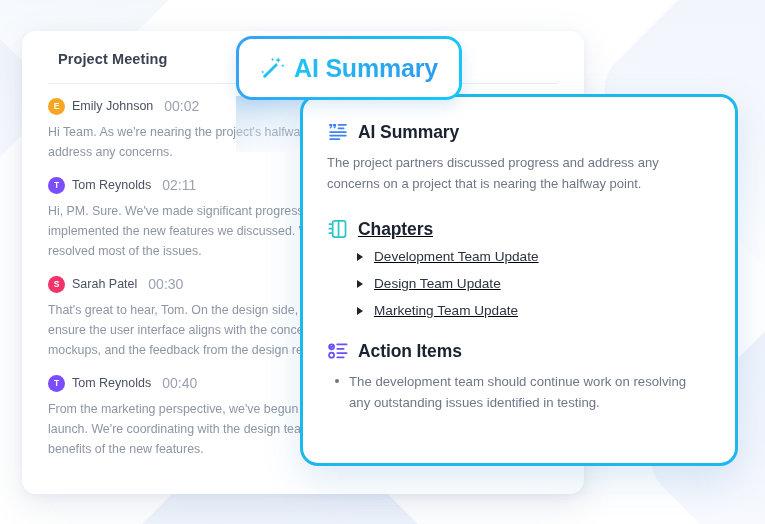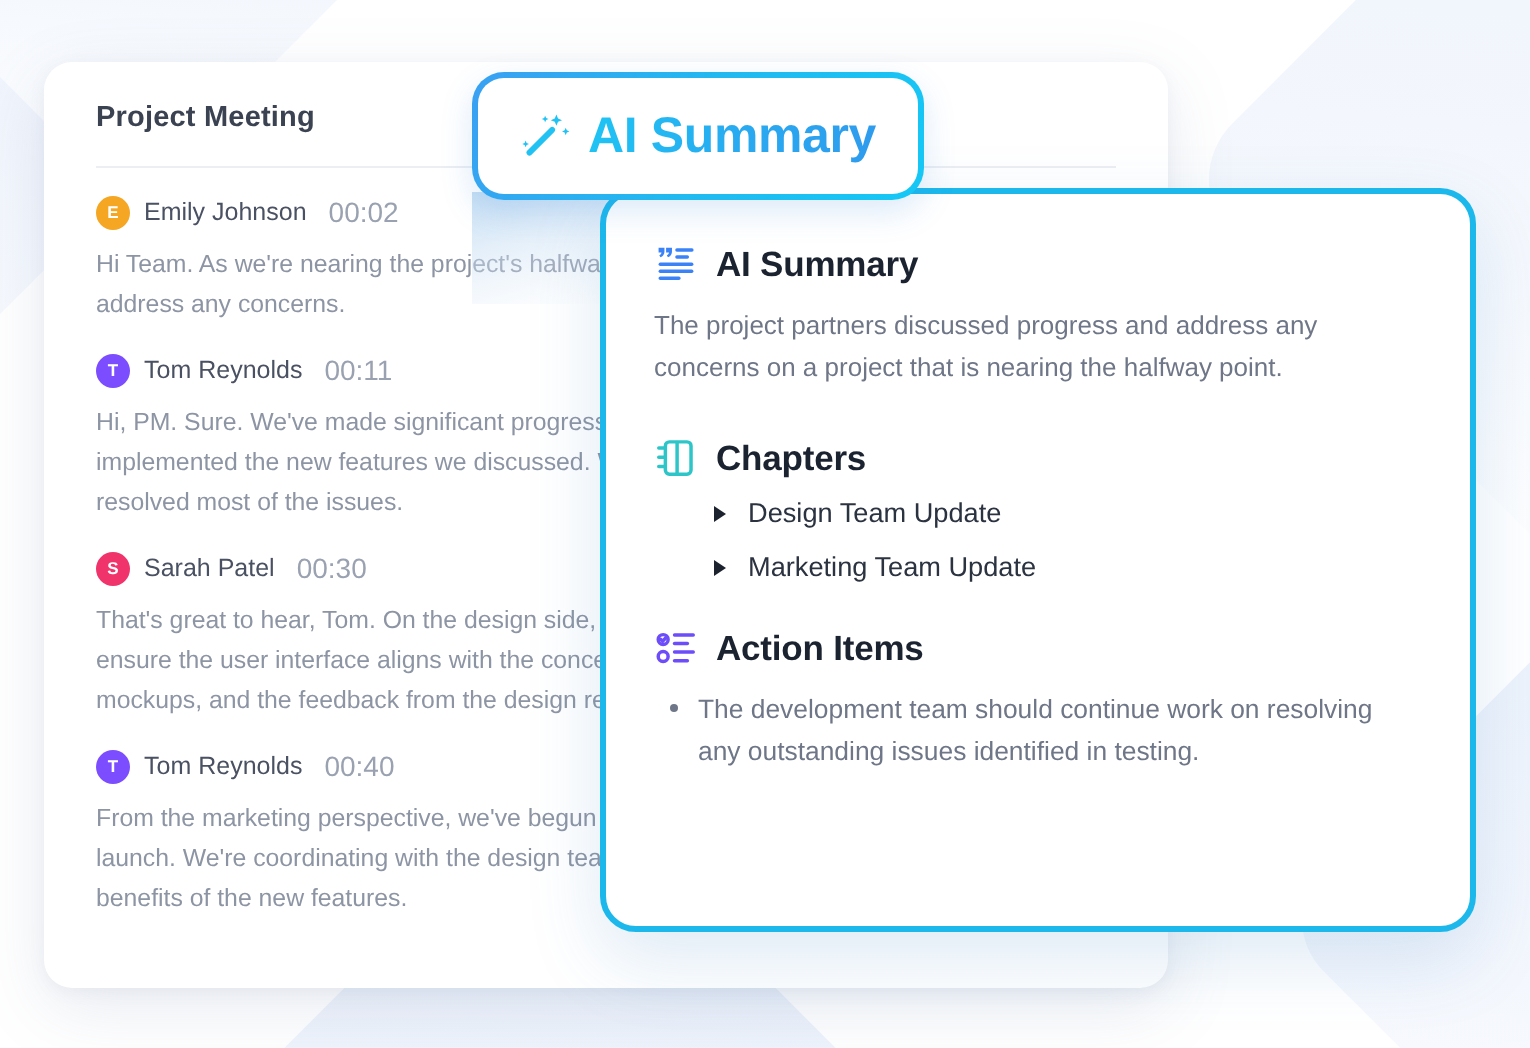--- a/index.html
+++ b/index.html
@@ -79,21 +79,21 @@
     top: 31px;
     width: 562px;
     height: 463px;
     background: #ffffff;
     border-radius: 14px;
     box-shadow: 0 10px 34px rgba(110,130,170,0.16), 0 2px 8px rgba(110,130,170,0.08);
     overflow: hidden;
   }
   #transcript-title {
     position: absolute;
-    left: 26px;
+    left: 36px;
     top: 20px;
     font-size: 14.5px;
     font-weight: bold;
     color: #3b4252;
     letter-spacing: .1px;
   }
   #transcript-divider {
     position: absolute;
     left: 26px;
     top: 52px;
@@ -230,21 +230,21 @@
     font-weight: bold;
     color: #1b2230;
     letter-spacing: -0.1px;
   }
   #summary-text {
     font-size: 13px;
     line-height: 21px;
     color: #6e7687;
     margin: 0 0 24px 0;
   }
-  #chapters-block { margin-bottom: 22px; }
+  #chapters-block { margin-bottom: 22px; text-decoration: underline; }
   #chapters-list {
     margin: 0;
     padding: 0;
     list-style: none;
   }
   .chapter-item {
     display: flex;
     align-items: center;
     margin: 0 0 12px 30px;
   }
@@ -305,21 +305,21 @@
           <span class="avatar" style="background: rgb(245, 166, 35);">E</span>
           <span class="msg-name">Emily Johnson</span>
           <span class="msg-time">00:02</span>
         </div>
         <div class="msg-body">Hi Team. As we're nearing the project's halfway point, I'd like to discuss our progress and address any concerns.</div>
       </div>
       <div class="msg">
         <div class="msg-head">
           <span class="avatar" style="background: rgb(124, 77, 255);">T</span>
           <span class="msg-name">Tom Reynolds</span>
-          <span class="msg-time">00:11</span>
+          <span class="msg-time">02:11</span>
         </div>
         <div class="msg-body">Hi, PM. Sure. We've made significant progress on development. We successfully implemented the new features we discussed. We've also conducted thorough testing and resolved most of the issues.</div>
       </div>
       <div class="msg">
         <div class="msg-head">
           <span class="avatar" style="background: rgb(240, 51, 107);">S</span>
           <span class="msg-name">Sarah Patel</span>
           <span class="msg-time">00:30</span>
         </div>
         <div class="msg-body">That's great to hear, Tom. On the design side, our team is working with development to ensure the user interface aligns with the concept. We've made good progress on the mockups, and the feedback from the design review sessions.</div>
@@ -386,20 +386,24 @@
             <line x1="2.6" y1="6.6" x2="5.4" y2="6.6"></line>
             <line x1="2.6" y1="11.6" x2="5.4" y2="11.6"></line>
             <line x1="2.6" y1="16.6" x2="5.4" y2="16.6"></line>
           </g>
         </svg>
         <span class="sec-title">Chapters</span>
       </div>
       <ul id="chapters-list">
           <li class="chapter-item">
             <span class="chapter-caret"></span>
+            <span class="chapter-label">Development Team Update</span>
+          </li>
+          <li class="chapter-item">
+            <span class="chapter-caret"></span>
             <span class="chapter-label">Design Team Update</span>
           </li>
           <li class="chapter-item">
             <span class="chapter-caret"></span>
             <span class="chapter-label">Marketing Team Update</span>
           </li>
         </ul>
     </div>
 
     <div id="actions-block">

